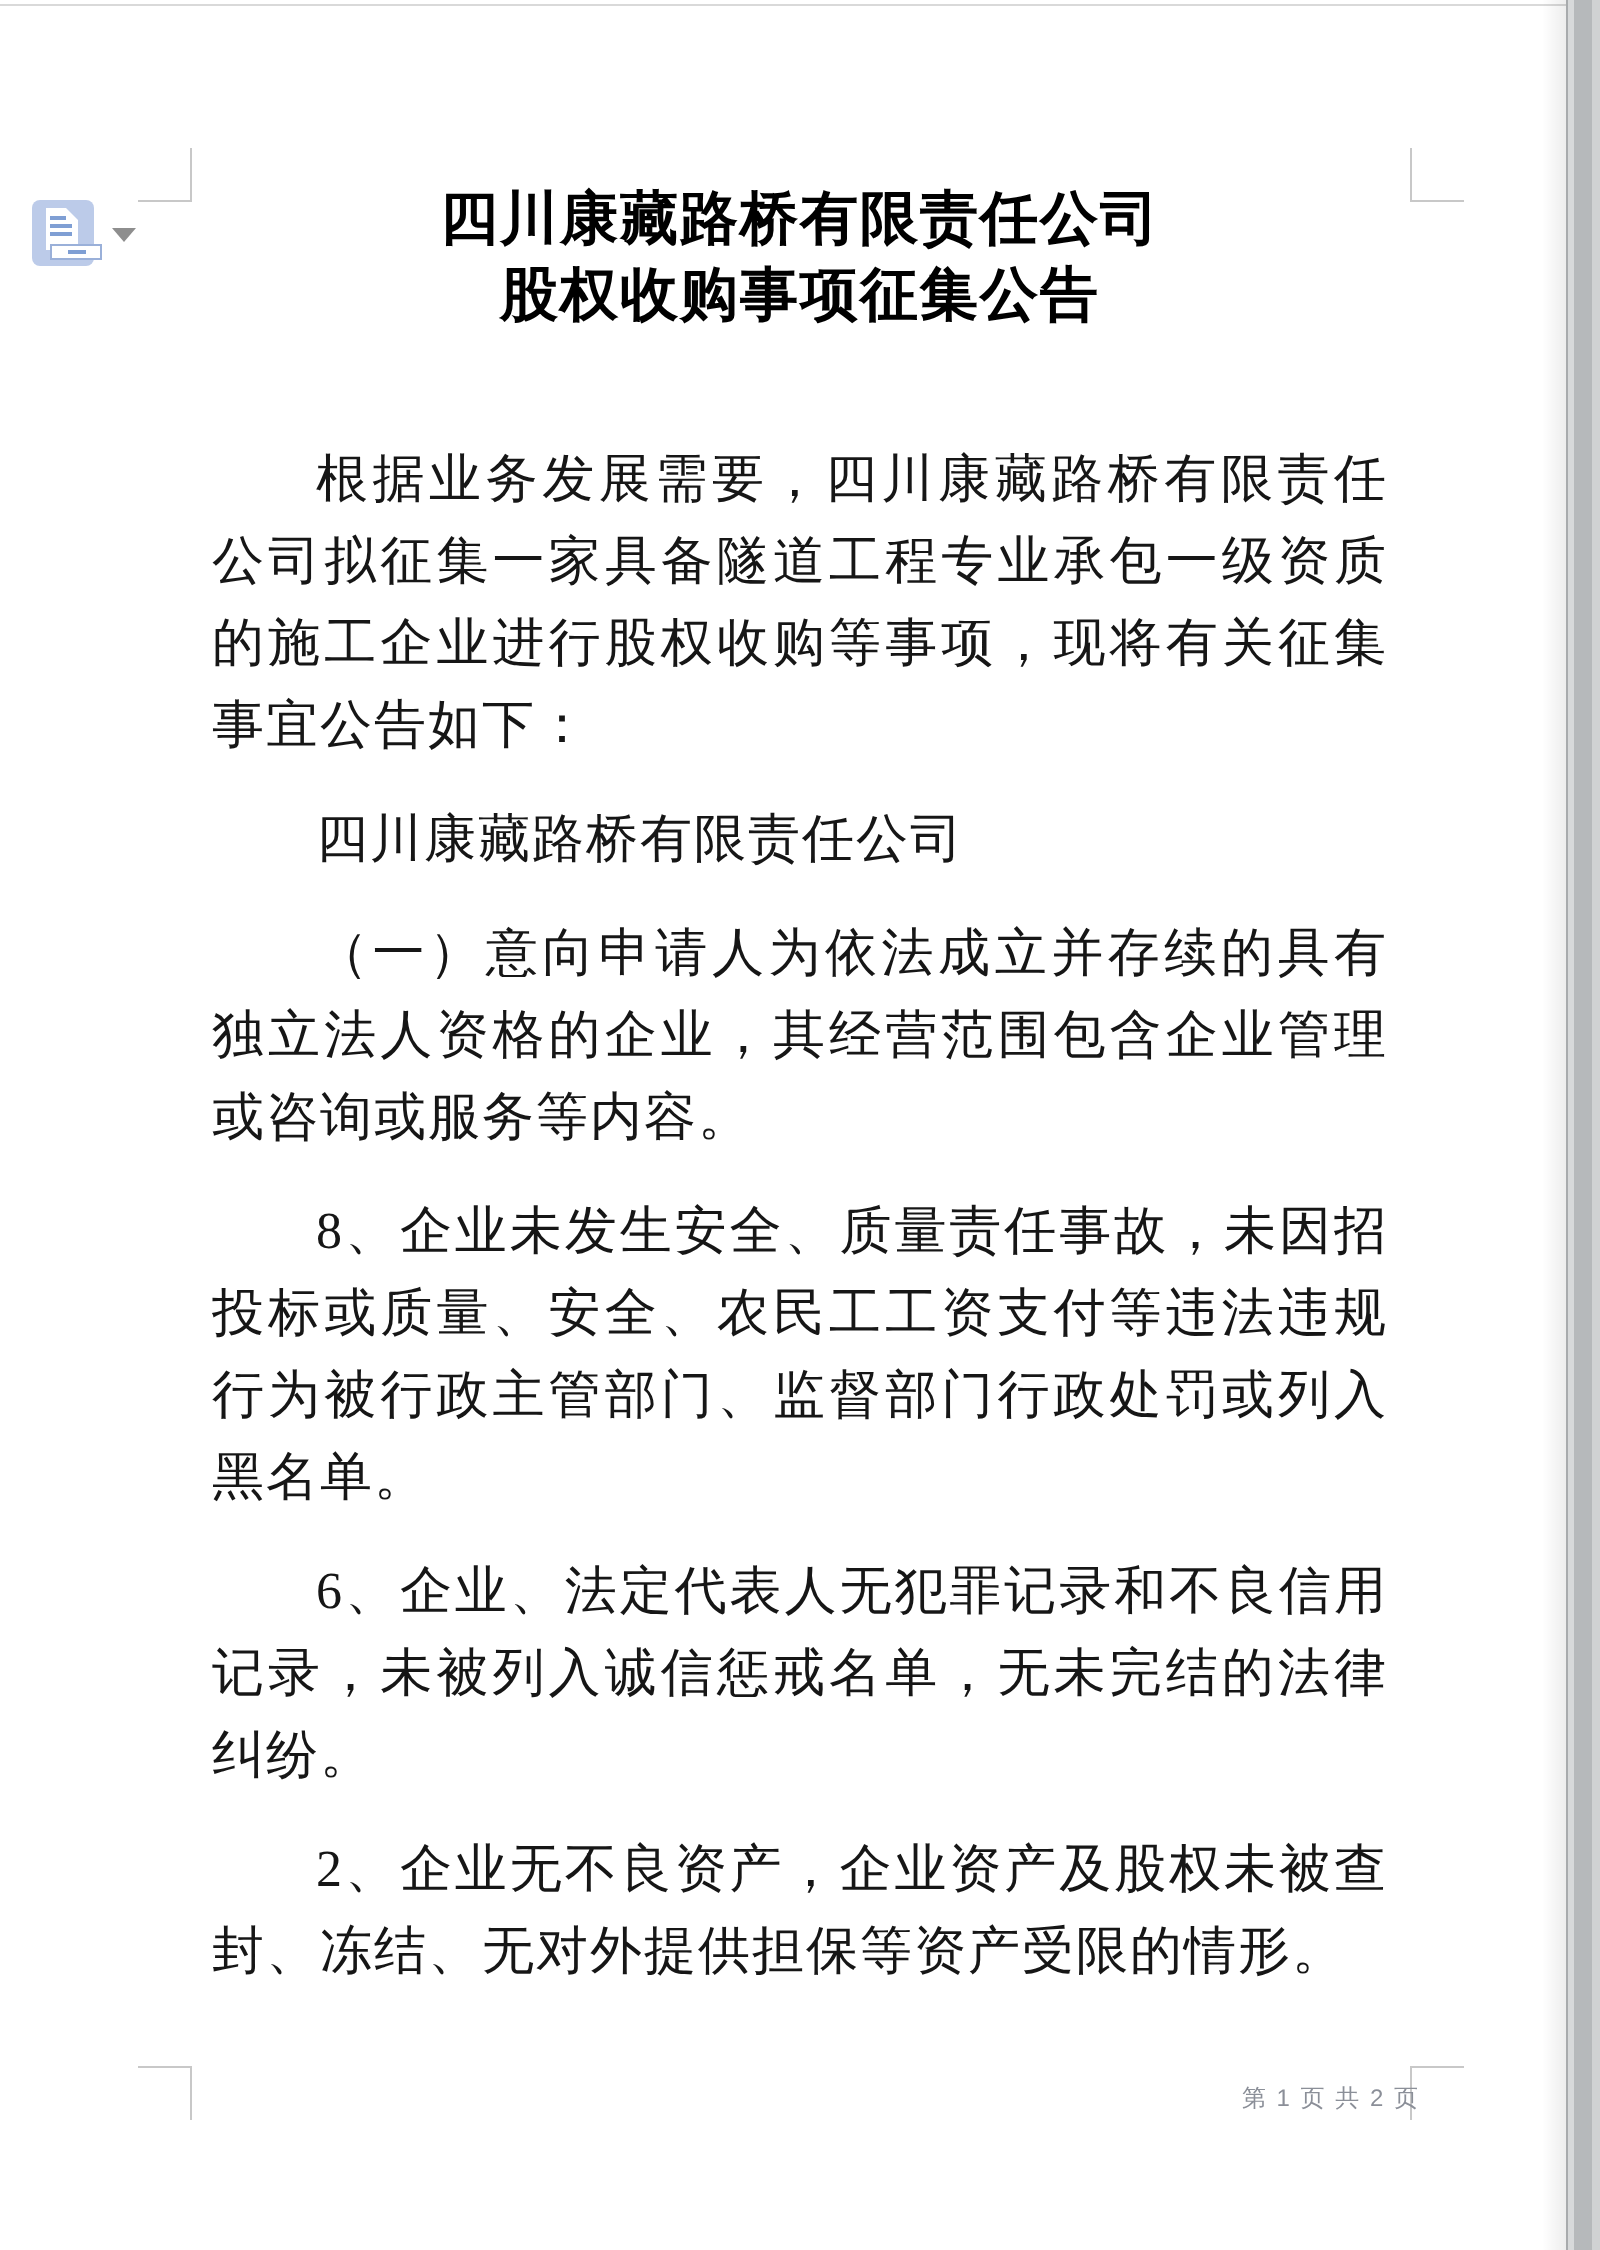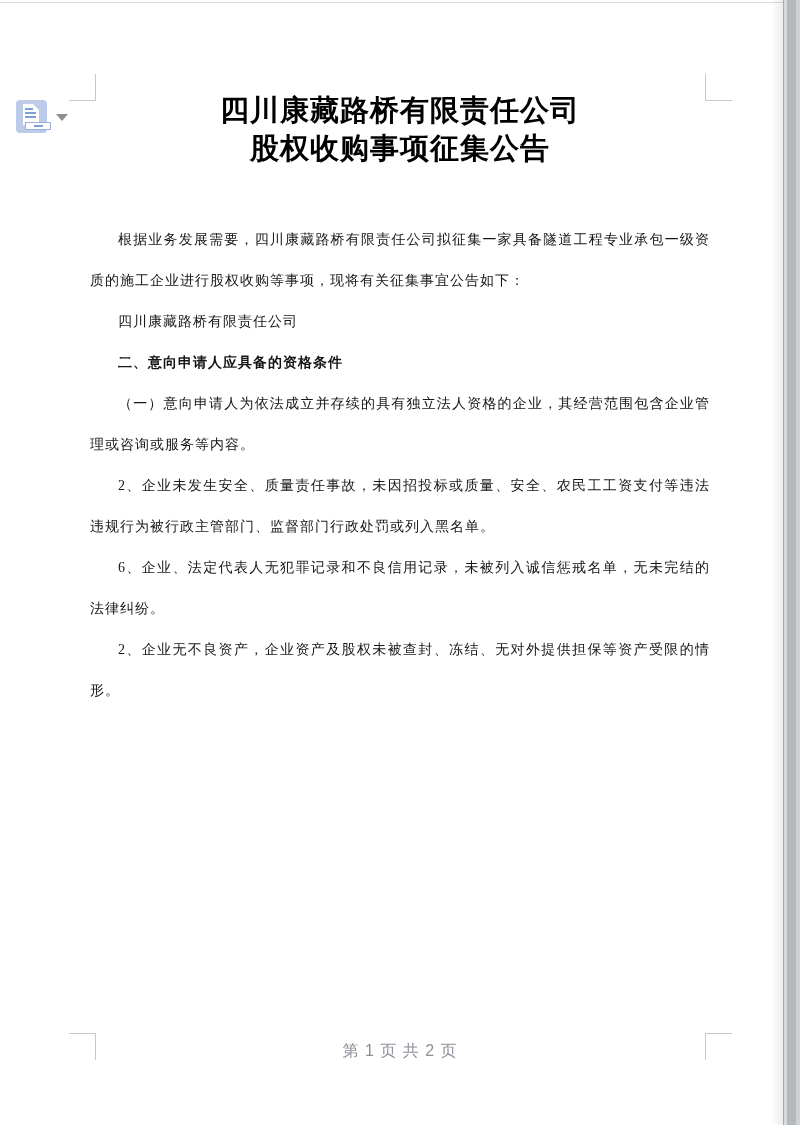--- a/index.html
+++ b/index.html
@@ -72,29 +72,29 @@
     position: absolute; left: 90px; top: 91px; width: 620px;
     color: #161616;
   }
   .doc-title {
     margin: 0; padding: 0;
     font-size: 29px; font-weight: bold; color: #000000;
     line-height: 38px; text-align: center; letter-spacing: 1px;
   }
   .body-text { margin-top: 52px; }
   .para {
-    margin: 0; padding: 0;
-    font-size: 14px; line-height: 41px; letter-spacing: 1px;
+    margin: 16px; padding: 0;
+    font-size: 26px; line-height: 41px; letter-spacing: 1px;
     text-indent: 2em; text-align: justify;
   }
   .para.heading { font-weight: bold; }
 
   .footer {
     position: absolute; left: 90px; top: 1041px; width: 620px;
-    text-align: center; font-size: 16px; color: #8b8f98; letter-spacing: 1px;
+    text-align: right; font-size: 12px; color: #8b8f98; letter-spacing: 1px;
     font-family: "Liberation Sans", sans-serif;
   }
 </style>
 </head>
 <body>
 
 <div class="top-hairline"></div>
 
 <div class="paste-btn">
   <div class="paste-doc">
@@ -115,23 +115,22 @@
 <div class="crop crop-br"></div>
 
 <div class="content">
   <h1 class="doc-title">
     <div>四川康藏路桥有限责任公司</div>
     <div>股权收购事项征集公告</div>
   </h1>
   <div class="body-text">
     <p class="para">根据业务发展需要，四川康藏路桥有限责任公司拟征集一家具备隧道工程专业承包一级资质的施工企业进行股权收购等事项，现将有关征集事宜公告如下：</p>
     <p class="para">四川康藏路桥有限责任公司</p>
-    <p class="para heading">二、意向申请人应具备的资格条件</p>
     <p class="para">（一）意向申请人为依法成立并存续的具有独立法人资格的企业，其经营范围包含企业管理或咨询或服务等内容。</p>
-    <p class="para">2、企业未发生安全、质量责任事故，未因招投标或质量、安全、农民工工资支付等违法违规行为被行政主管部门、监督部门行政处罚或列入黑名单。</p>
+    <p class="para">8、企业未发生安全、质量责任事故，未因招投标或质量、安全、农民工工资支付等违法违规行为被行政主管部门、监督部门行政处罚或列入黑名单。</p>
     <p class="para">6、企业、法定代表人无犯罪记录和不良信用记录，未被列入诚信惩戒名单，无未完结的法律纠纷。</p>
     <p class="para">2、企业无不良资产，企业资产及股权未被查封、冻结、无对外提供担保等资产受限的情形。</p>
   </div>
 </div>
 
 <div class="footer">第 1 页 共 2 页</div>
 
 <div class="scrollbar"></div>
 
 </body></html>

